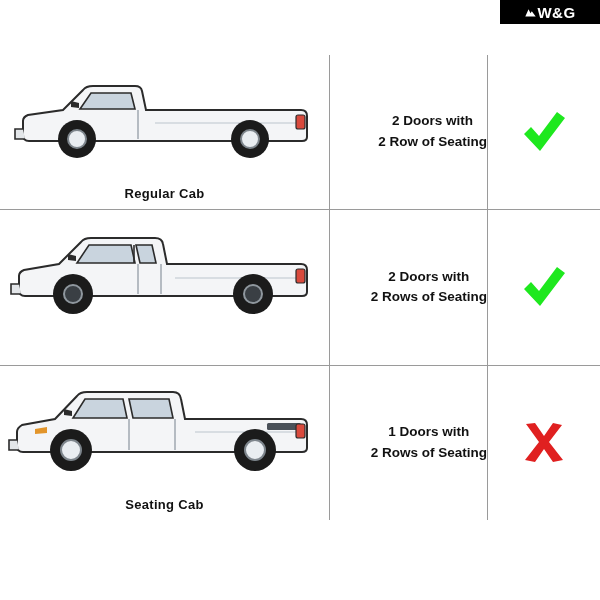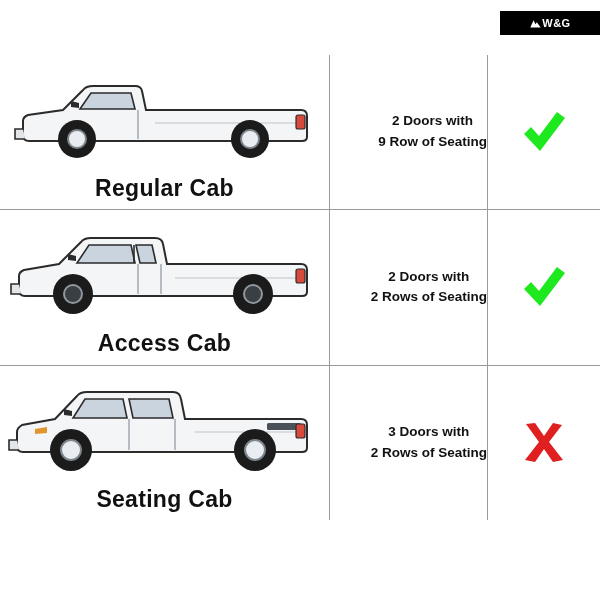--- a/index.html
+++ b/index.html
@@ -21,24 +21,23 @@
     position: absolute;
     top: 0;
     right: 0;
     width: 100px;
     height: 24px;
     background: #000000;
     color: #ffffff;
     display: flex;
     align-items: center;
     justify-content: center;
-    font-size: 11px;
+    font-size: 15px;
     font-weight: bold;
     letter-spacing: .5px;
-    margin-top: 11px;
   }
   .brand-badge .logo-mark {
     display: inline-block;
     width: 13px;
     height: 13px;
     position: relative;
   }
   .brand-badge .logo-mark svg { display: block; }
 
   
@@ -92,24 +91,24 @@
 
   .truck-wrap {
     width: 320px;
     height: 108px;
     margin-top: 8px;
     position: relative;
   }
   .truck-wrap svg { display: block; width: 100%; height: 100%; }
 
   .cab-label {
-    font-size: 23px;
+    font-size: 13px;
     font-weight: bold;
     letter-spacing: .3px;
-    margin-top: 4px;
+    margin-top: 15px;
   }
 
   .mark-check { color: #1ee81e; }
   .mark-cross { color: #e02020; }
   .mark-glyph {
     font-size: 46px;
     font-weight: bold;
     line-height: 1;
   }
   .mark-glyph svg { display: block; }
@@ -151,21 +150,21 @@
           <circle cx="72" cy="76" r="9" fill="#e9edf1" stroke="#7d858c" stroke-width="2"></circle>
           <circle cx="245" cy="76" r="19" fill="#1b1b1b"></circle>
           <circle cx="245" cy="76" r="9" fill="#e9edf1" stroke="#7d858c" stroke-width="2"></circle>
         </svg>
       </div>
       <div class="cab-label">Regular Cab</div>
     </div>
     <div class="cell-text">
       <div>
         <div>2 Doors with</div>
-        <div>9 Row of Seating</div>
+        <div>2 Row of Seating</div>
       </div>
     </div>
     <div class="cell-mark">
       <span class="mark-glyph mark-check">
         <svg width="48" height="44" viewBox="0 0 48 44" aria-hidden="true">
           <path d="M4 24 L11 17 L19 26 L37 2 L45 8 L20 41 Z" fill="#1ee81e"></path>
         </svg>
       </span>
     </div>
   </div>
@@ -185,21 +184,20 @@
           <path d="M170 60 L292 60" stroke="#d8dde2" stroke-width="2" fill="none"></path>
           <rect x="291" y="51" width="9" height="14" rx="2" fill="#d94a3d" stroke="#2b2b2b" stroke-width="1.2"></rect>
           <path d="M71 38 L63 36 L63 42 L71 43 Z" fill="#2b2b2b"></path>
           <path d="M14 66 L6 66 L6 76 L16 76" fill="#e3e6e9" stroke="#2b2b2b" stroke-width="1.6"></path>
           <circle cx="68" cy="76" r="20" fill="#1b1b1b"></circle>
           <circle cx="68" cy="76" r="9" fill="#3a3f44" stroke="#8f979e" stroke-width="2"></circle>
           <circle cx="248" cy="76" r="20" fill="#1b1b1b"></circle>
           <circle cx="248" cy="76" r="9" fill="#3a3f44" stroke="#8f979e" stroke-width="2"></circle>
         </svg>
       </div>
-      <div class="cab-label">Access Cab</div>
     </div>
     <div class="cell-text">
       <div>
         <div>2 Doors with</div>
         <div>2 Rows of Seating</div>
       </div>
     </div>
     <div class="cell-mark">
       <span class="mark-glyph mark-check">
         <svg width="48" height="44" viewBox="0 0 48 44" aria-hidden="true">
@@ -231,21 +229,21 @@
           <circle cx="66" cy="76" r="21" fill="#1b1b1b"></circle>
           <circle cx="66" cy="76" r="10" fill="#e9edf1" stroke="#7d858c" stroke-width="2"></circle>
           <circle cx="250" cy="76" r="21" fill="#1b1b1b"></circle>
           <circle cx="250" cy="76" r="10" fill="#e9edf1" stroke="#7d858c" stroke-width="2"></circle>
         </svg>
       </div>
       <div class="cab-label">Seating Cab</div>
     </div>
     <div class="cell-text">
       <div>
-        <div>3 Doors with</div>
+        <div>1 Doors with</div>
         <div>2 Rows of Seating</div>
       </div>
     </div>
     <div class="cell-mark">
       <span class="mark-glyph mark-cross">
         <svg width="44" height="42" viewBox="0 0 44 42" aria-hidden="true">
           <path d="M4 2 L13 1 L22 14 L31 1 L40 3 L27 20 L41 38 L31 40 L22 27 L13 40 L3 38 L17 20 Z" fill="#e02020"></path>
         </svg>
       </span>
     </div>

